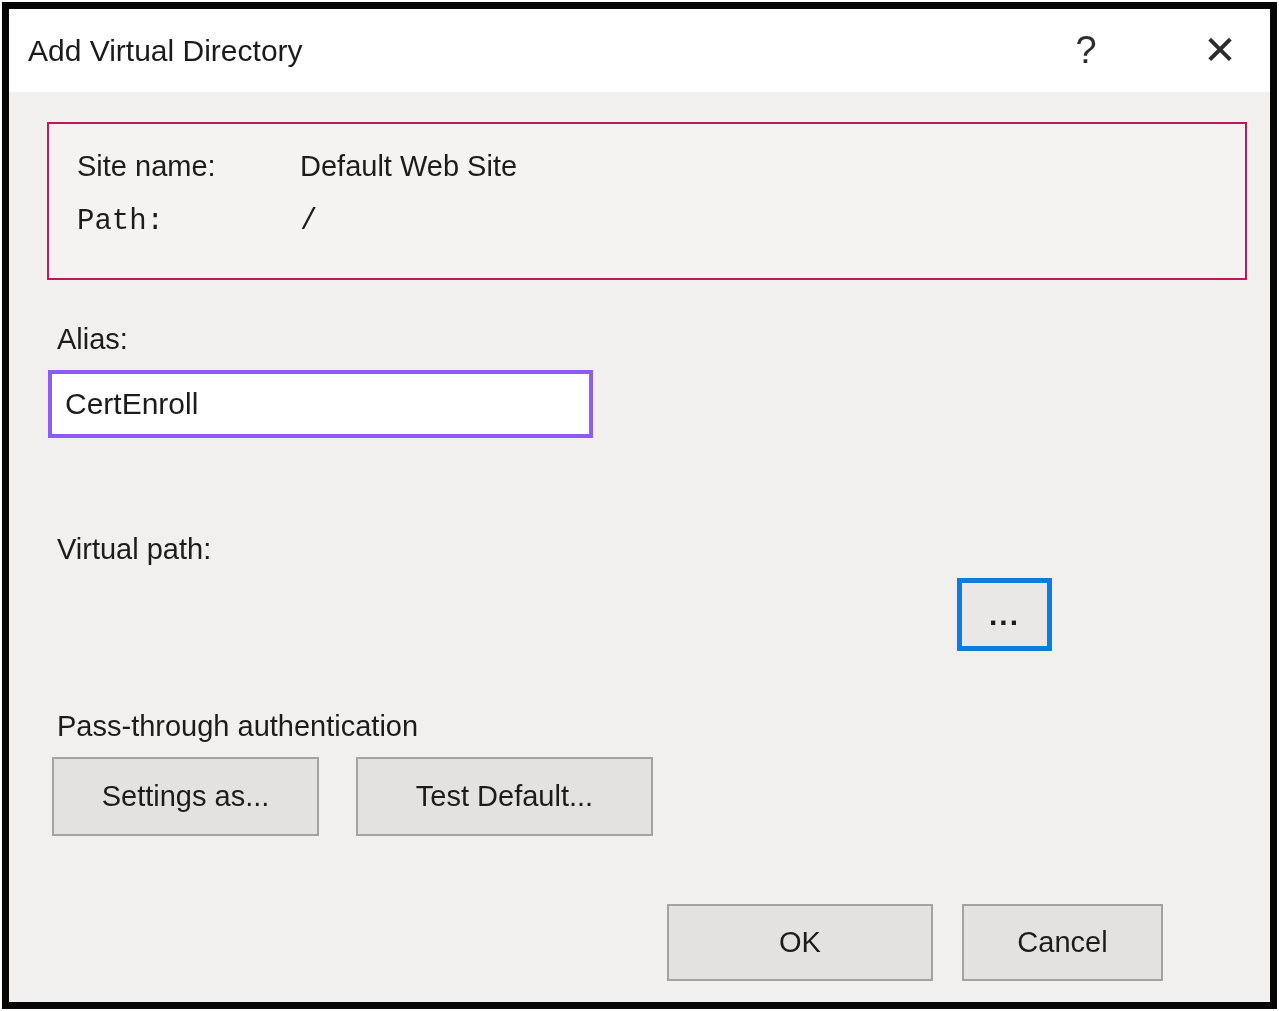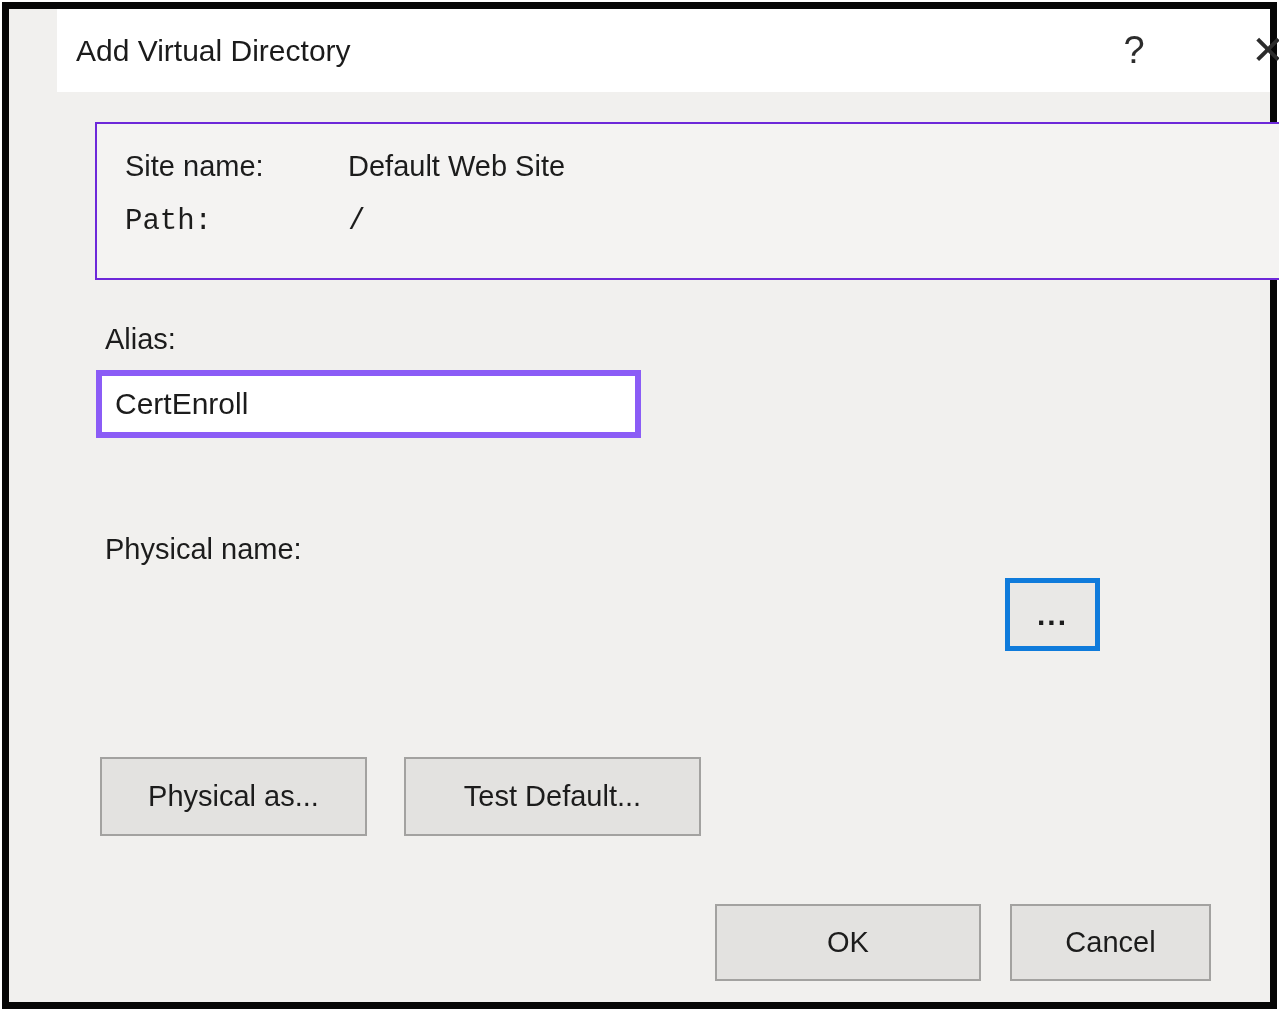--- a/index.html
+++ b/index.html
@@ -8,21 +8,20 @@
     background: #ffffff;
     font-family: "Liberation Sans", sans-serif;
     overflow: hidden;
   }
   .dialog-frame {
     position: absolute;
     left: 2px; top: 2px;
     width: 1275px; height: 1007px;
     border: 7px solid #060606;
     background: #f1f0ee;
-    padding-left: 48px;
   }
   .dialog-inner { position: relative; width: 100%; height: 100%; }
 
   
   .titlebar {
     position: absolute; left: 0; top: 0;
     width: 100%; height: 83px;
     background: #ffffff;
   }
   .title-text {
@@ -40,21 +39,21 @@
     cursor: default;
   }
   .help-btn  { left: 1046px; font-size: 38px; }
   .close-btn { left: 1180px; font-weight: 300; }
 
   
   .infobox {
     position: absolute; left: 38px; top: 113px;
     width: 1200px; height: 158px;
     background: #f4f3f2;
-    border: 2px solid #6d28d9;
+    border: 2px solid #be185d;
   }
   .info-label {
     position: absolute; left: 28px;
     font-size: 29px; color: #1c1c1c; white-space: nowrap;
   }
   .info-value {
     position: absolute; left: 229px;
     font-size: 29px; color: #1c1c1c; white-space: nowrap; margin-left: 22px;
   }
   .row1 { top: 26px; }
@@ -68,21 +67,21 @@
   .alias-label    { top: 314px; }
   .example-label  { top: 446px; }
   .physical-label { top: 524px; }
   .auth-label     { top: 701px; }
 
   
   .text-input {
     position: absolute;
     height: 68px;
     background: #ffffff;
-    border: 6px solid #8b5cf6;
+    border: 4px solid #8b5cf6;
     font-family: "Liberation Sans", sans-serif;
     font-size: 30px; color: #1c1c1c;
     padding: 0 0 0 13px;
     outline: none;
   }
   .alias-input    { left: 39px; top: 361px; width: 545px; }
   .physical-input { left: 39px; top: 575px; width: 887px; }
 
   
   .win-btn {
@@ -124,23 +123,24 @@
     <div class="infobox">
       <div class="info-label row1">Site name:</div>
       <div class="info-value row1">Default Web Site</div>
       <div class="info-label row2">Path:</div>
       <div class="info-value row2">/</div>
     </div>
 
     <div class="field-label alias-label">Alias:</div>
     <input class="text-input alias-input" type="text" value="CertEnroll" style="">
 
-    <div class="field-label physical-label">Physical name:</div>
+    <div class="field-label physical-label">Virtual path:</div>
     <button class="win-btn browse-btn">...</button>
 
-    <button class="win-btn connect-btn">Physical as...</button>
+    <div class="field-label auth-label">Pass-through authentication</div>
+    <button class="win-btn connect-btn">Settings as...</button>
     <button class="win-btn test-btn">Test Default...</button>
 
     <button class="win-btn ok-btn">OK</button>
     <button class="win-btn cancel-btn">Cancel</button>
 
   </div>
 </div>
 
 </body></html>

